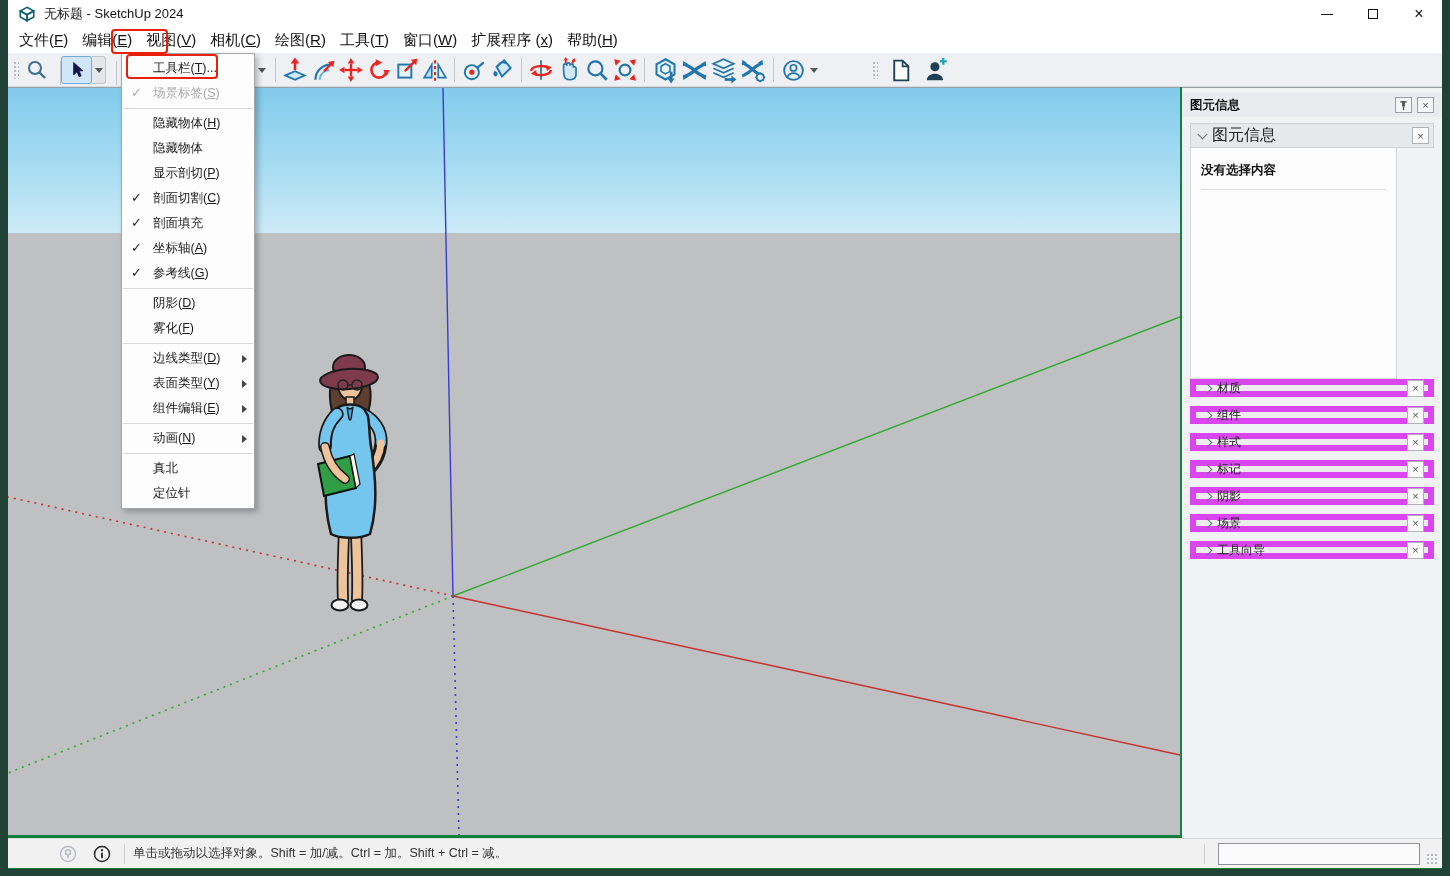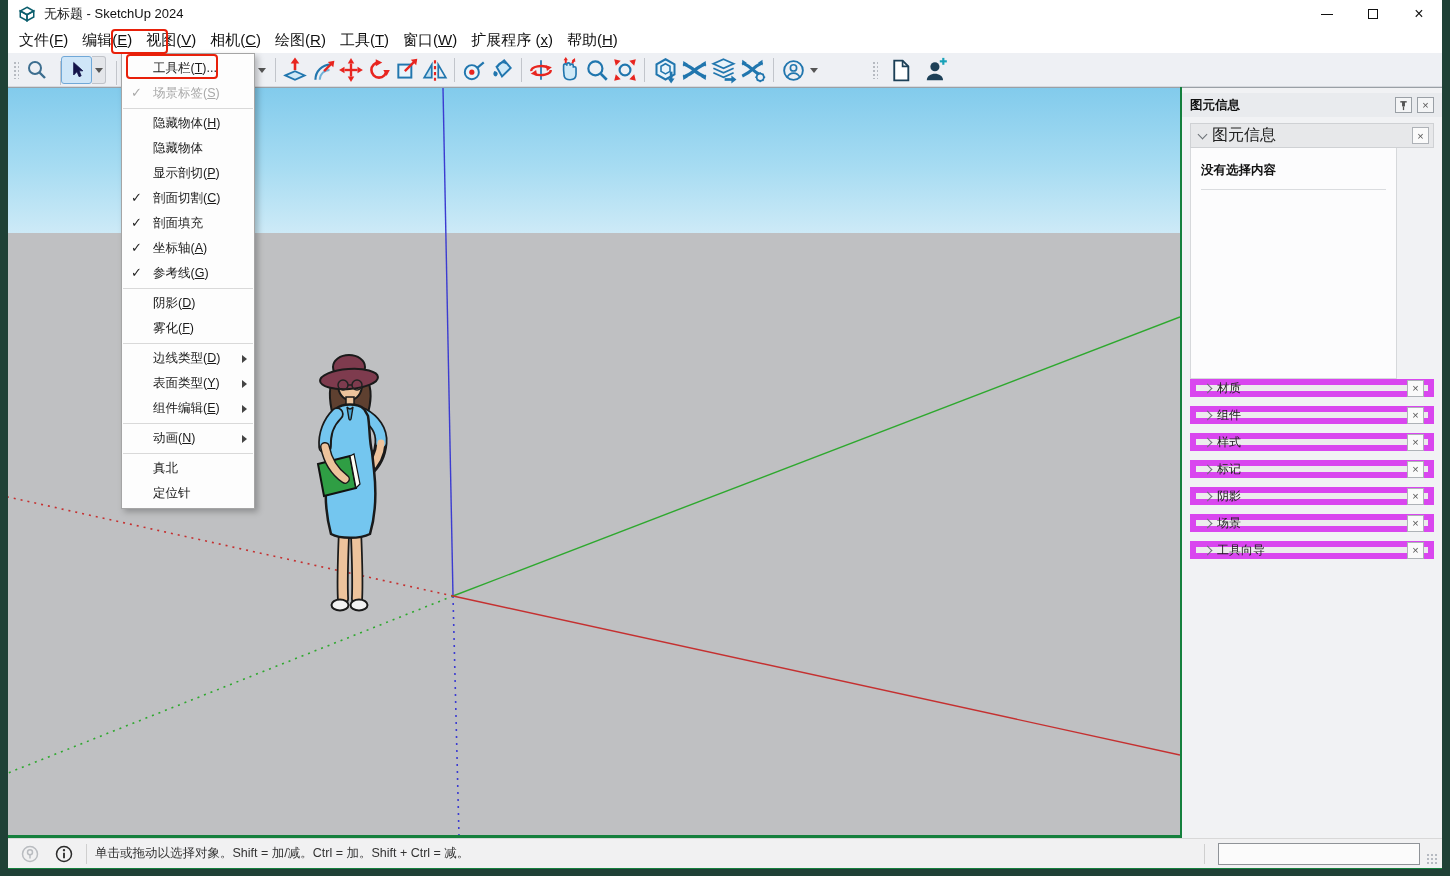--- a/index.html
+++ b/index.html
@@ -52,21 +52,21 @@
   .chev-r { width:7px; height:7px; border-right:1.8px solid #6b7075; border-bottom:1.8px solid #6b7075; transform:rotate(-45deg); margin-left:4px; }
   .chev-d { width:7px; height:7px; border-right:1.8px solid #6b7075; border-bottom:1.8px solid #6b7075; transform:rotate(45deg); margin-left:4px; margin-top:-3px; }
   .xbtn { width:17px; height:17px; border:1px solid #aeb2b7; background:#fafafa; color:#555; font-size:11px; display:flex; align-items:center; justify-content:center; }
   .ei-header { position:absolute; left:8px; top:35px; width:244px; height:25px; background:#e7e8ea; border:1px solid #cfd1d4; display:flex; align-items:center; padding:0 4px; }
   .ei-header .lbl { font-size:16px; color:#222; flex:1; margin-left:6px; }
   .ei-body { position:absolute; left:8px; top:60px; width:207px; height:231px; background:#fcfcfd; border:1px solid #d6d8db; border-top:none; }
   .ei-empty { font-size:12.5px; font-weight:bold; color:#111; padding:14px 10px 10px 10px; }
   .ei-hr { margin:0 10px; border-top:1px solid #dadcdf; }
 
   
-  .statusbar { position:absolute; left:0; top:838px; width:100%; height:30px; background:#f1f1f2; border-top:1px solid #d8d8d8; display:flex; align-items:center; }
+  .statusbar { position:absolute; left:0; top:838px; width:100%; height:30px; background:#f1f1f2; border-top:1px solid #d8d8d8; display:flex; align-items:center;padding-left:38px; }
   .sb-sep { width:1px; height:20px; background:#cfcfcf; margin:0 8px; }
   .sb-text { font-size:12.5px; color:#333; }
   .meas-box { position:absolute; left:1210px; top:4px; width:202px; height:22px; background:#fbfbfb; border:1px solid #8f9398; }
   .sb-vsep { position:absolute; left:1196px; top:5px; width:1px; height:20px; background:#cfcfcf; }
   .sb-grip { position:absolute; right:4px; bottom:3px; width:12px; height:12px;
     background-image:radial-gradient(#b6bac1 1px, transparent 1.2px); background-size:4px 4px; }
 
   
   .menu-popup { position:absolute; left:121px; top:53px; width:134px; background:#fdfdfd; border:1px solid #a5a5a5; box-shadow:3px 3px 6px rgba(0,0,0,.25); z-index:50; padding:2px 0; }
   .mrow { position:relative; height:25px; display:flex; align-items:center; padding-left:31px; padding-right:6px; }

